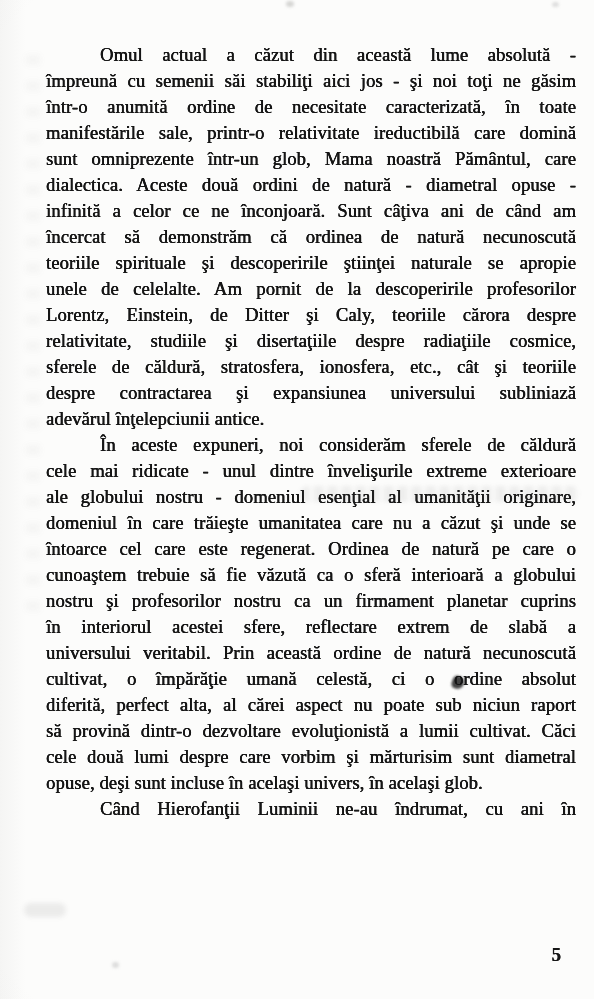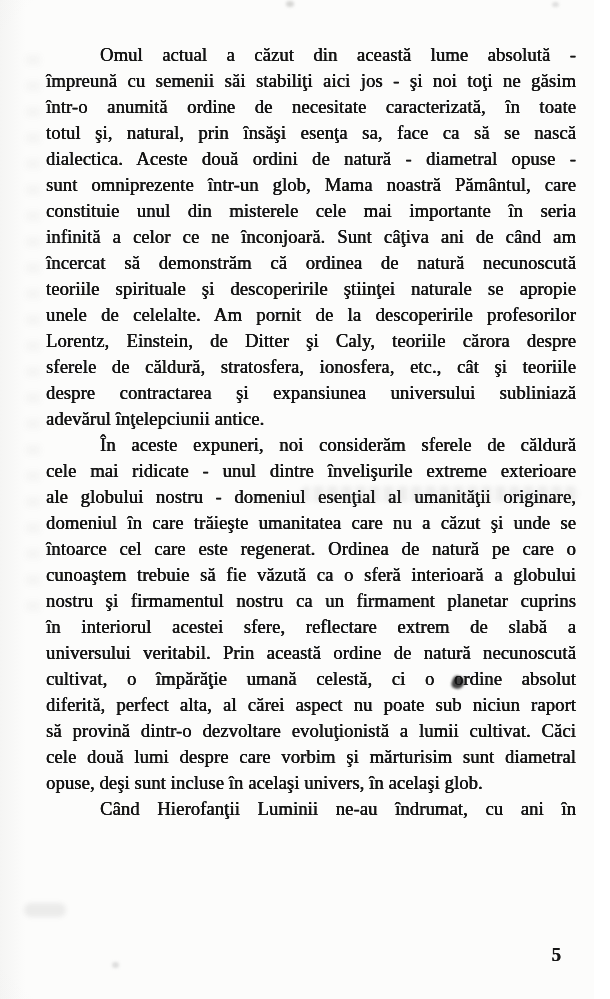--- a/index.html
+++ b/index.html
@@ -99,41 +99,41 @@
 <div class="page">
   <div class="artifact ghost-margin-streak"></div>
   <div class="artifact speck-1"></div>
   <div class="artifact speck-2"></div>
 
   <div class="text-block" id="text-block">
       <div class="paragraph">
         <div class="line indent">Omul actual a căzut din această lume absolută -</div>
         <div class="line">împreună cu semenii săi stabiliţi aici jos - şi noi toţi ne găsim</div>
         <div class="line">într-o anumită ordine de necesitate caracterizată, în toate</div>
-        <div class="line">totul şi, natural, prin însăşi esenţa sa, face ca să se nască</div>
+        <div class="line">manifestările sale, printr-o relativitate ireductibilă care domină</div>
+        <div class="line">sunt omniprezente într-un glob, Mama noastră Pământul, care</div>
         <div class="line">dialectica. Aceste două ordini de natură - diametral opuse -</div>
-        <div class="line">sunt omniprezente într-un glob, Mama noastră Pământul, care</div>
-        <div class="line">constituie unul din misterele cele mai importante în seria</div>
         <div class="line">infinită a celor ce ne înconjoară. Sunt câţiva ani de când am</div>
         <div class="line">încercat să demonstrăm că ordinea de natură necunoscută</div>
         <div class="line">teoriile spirituale şi descoperirile ştiinţei naturale se apropie</div>
         <div class="line">unele de celelalte. Am pornit de la descoperirile profesorilor</div>
         <div class="line">Lorentz, Einstein, de Ditter şi Caly, teoriile cărora despre</div>
+        <div class="line">relativitate, studiile şi disertaţiile despre radiaţiile cosmice,</div>
         <div class="line">sferele de căldură, stratosfera, ionosfera, etc., cât şi teoriile</div>
         <div class="line">despre contractarea şi expansiunea universului subliniază</div>
         <div class="line ragged">adevărul înţelepciunii antice.</div>
       </div>
       <div class="paragraph">
         <div class="line indent">În aceste expuneri, noi considerăm sferele de căldură</div>
         <div class="line">cele mai ridicate - unul dintre învelişurile extreme exterioare</div>
         <div class="line">ale globului nostru - domeniul esenţial al umanităţii originare,</div>
         <div class="line">domeniul în care trăieşte umanitatea care nu a căzut şi unde se</div>
         <div class="line">întoarce cel care este regenerat. Ordinea de natură pe care o</div>
         <div class="line">cunoaştem trebuie să fie văzută ca o sferă interioară a globului</div>
-        <div class="line">nostru şi firmamentul nostru ca un firmament planetar cuprins</div>
+        <div class="line">nostru şi profesorilor nostru ca un firmament planetar cuprins</div>
         <div class="line">în interiorul acestei sfere, reflectare extrem de slabă a</div>
         <div class="line">universului veritabil. Prin această ordine de natură necunoscută</div>
         <div class="line">cultivat, o împărăţie umană celestă, ci o ordine absolut</div>
         <div class="line">diferită, perfect alta, al cărei aspect nu poate sub niciun raport</div>
         <div class="line">să provină dintr-o dezvoltare evoluţionistă a lumii cultivat. Căci</div>
         <div class="line">cele două lumi despre care vorbim şi mărturisim sunt diametral</div>
         <div class="line ragged">opuse, deşi sunt incluse în acelaşi univers, în acelaşi glob.</div>
       </div>
       <div class="paragraph">
         <div class="line indent">Când Hierofanţii Luminii ne-au îndrumat, cu ani în</div>

